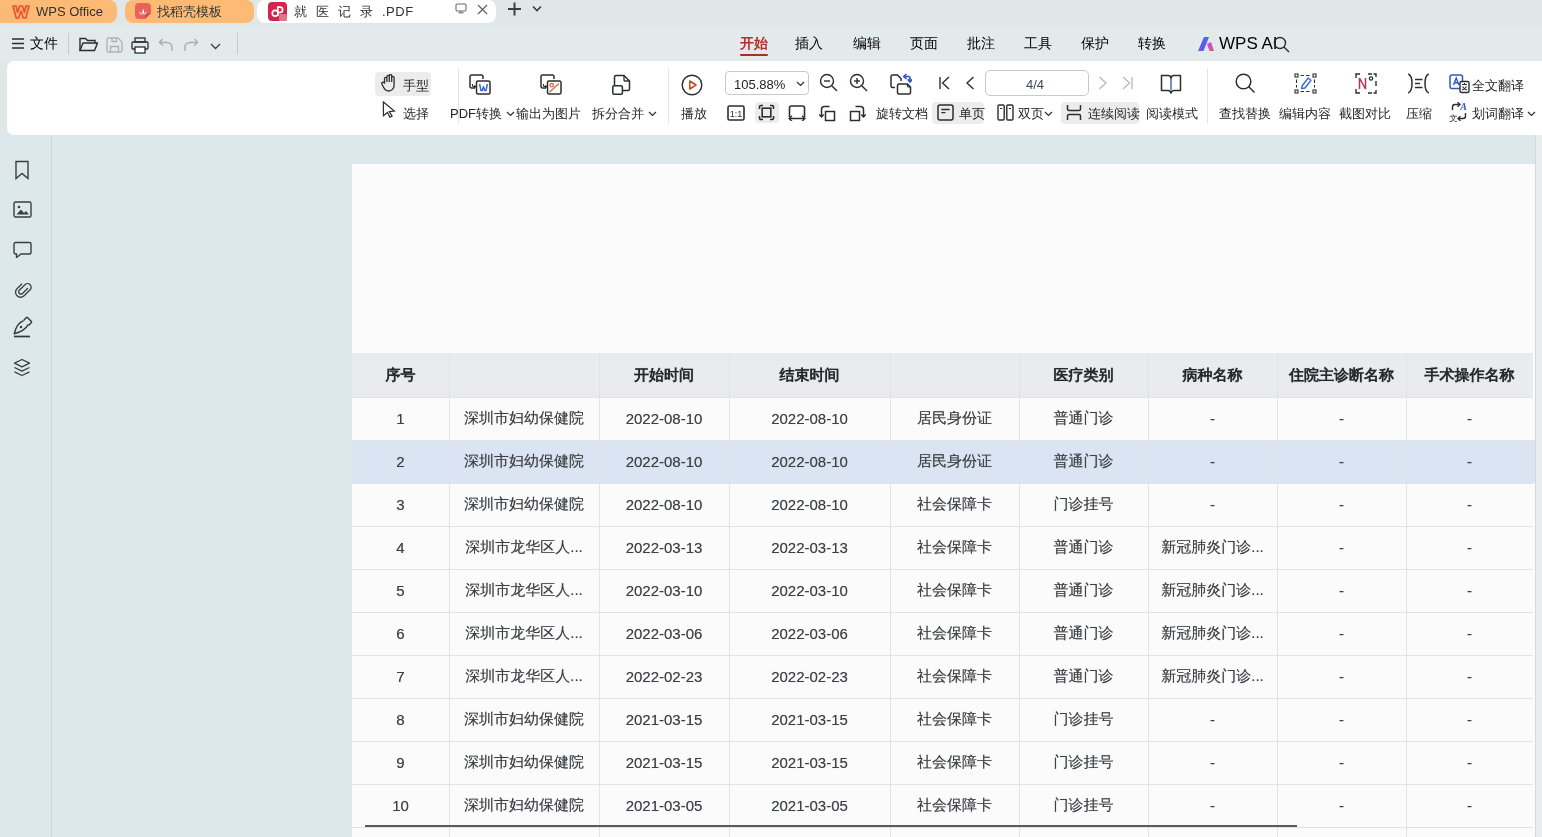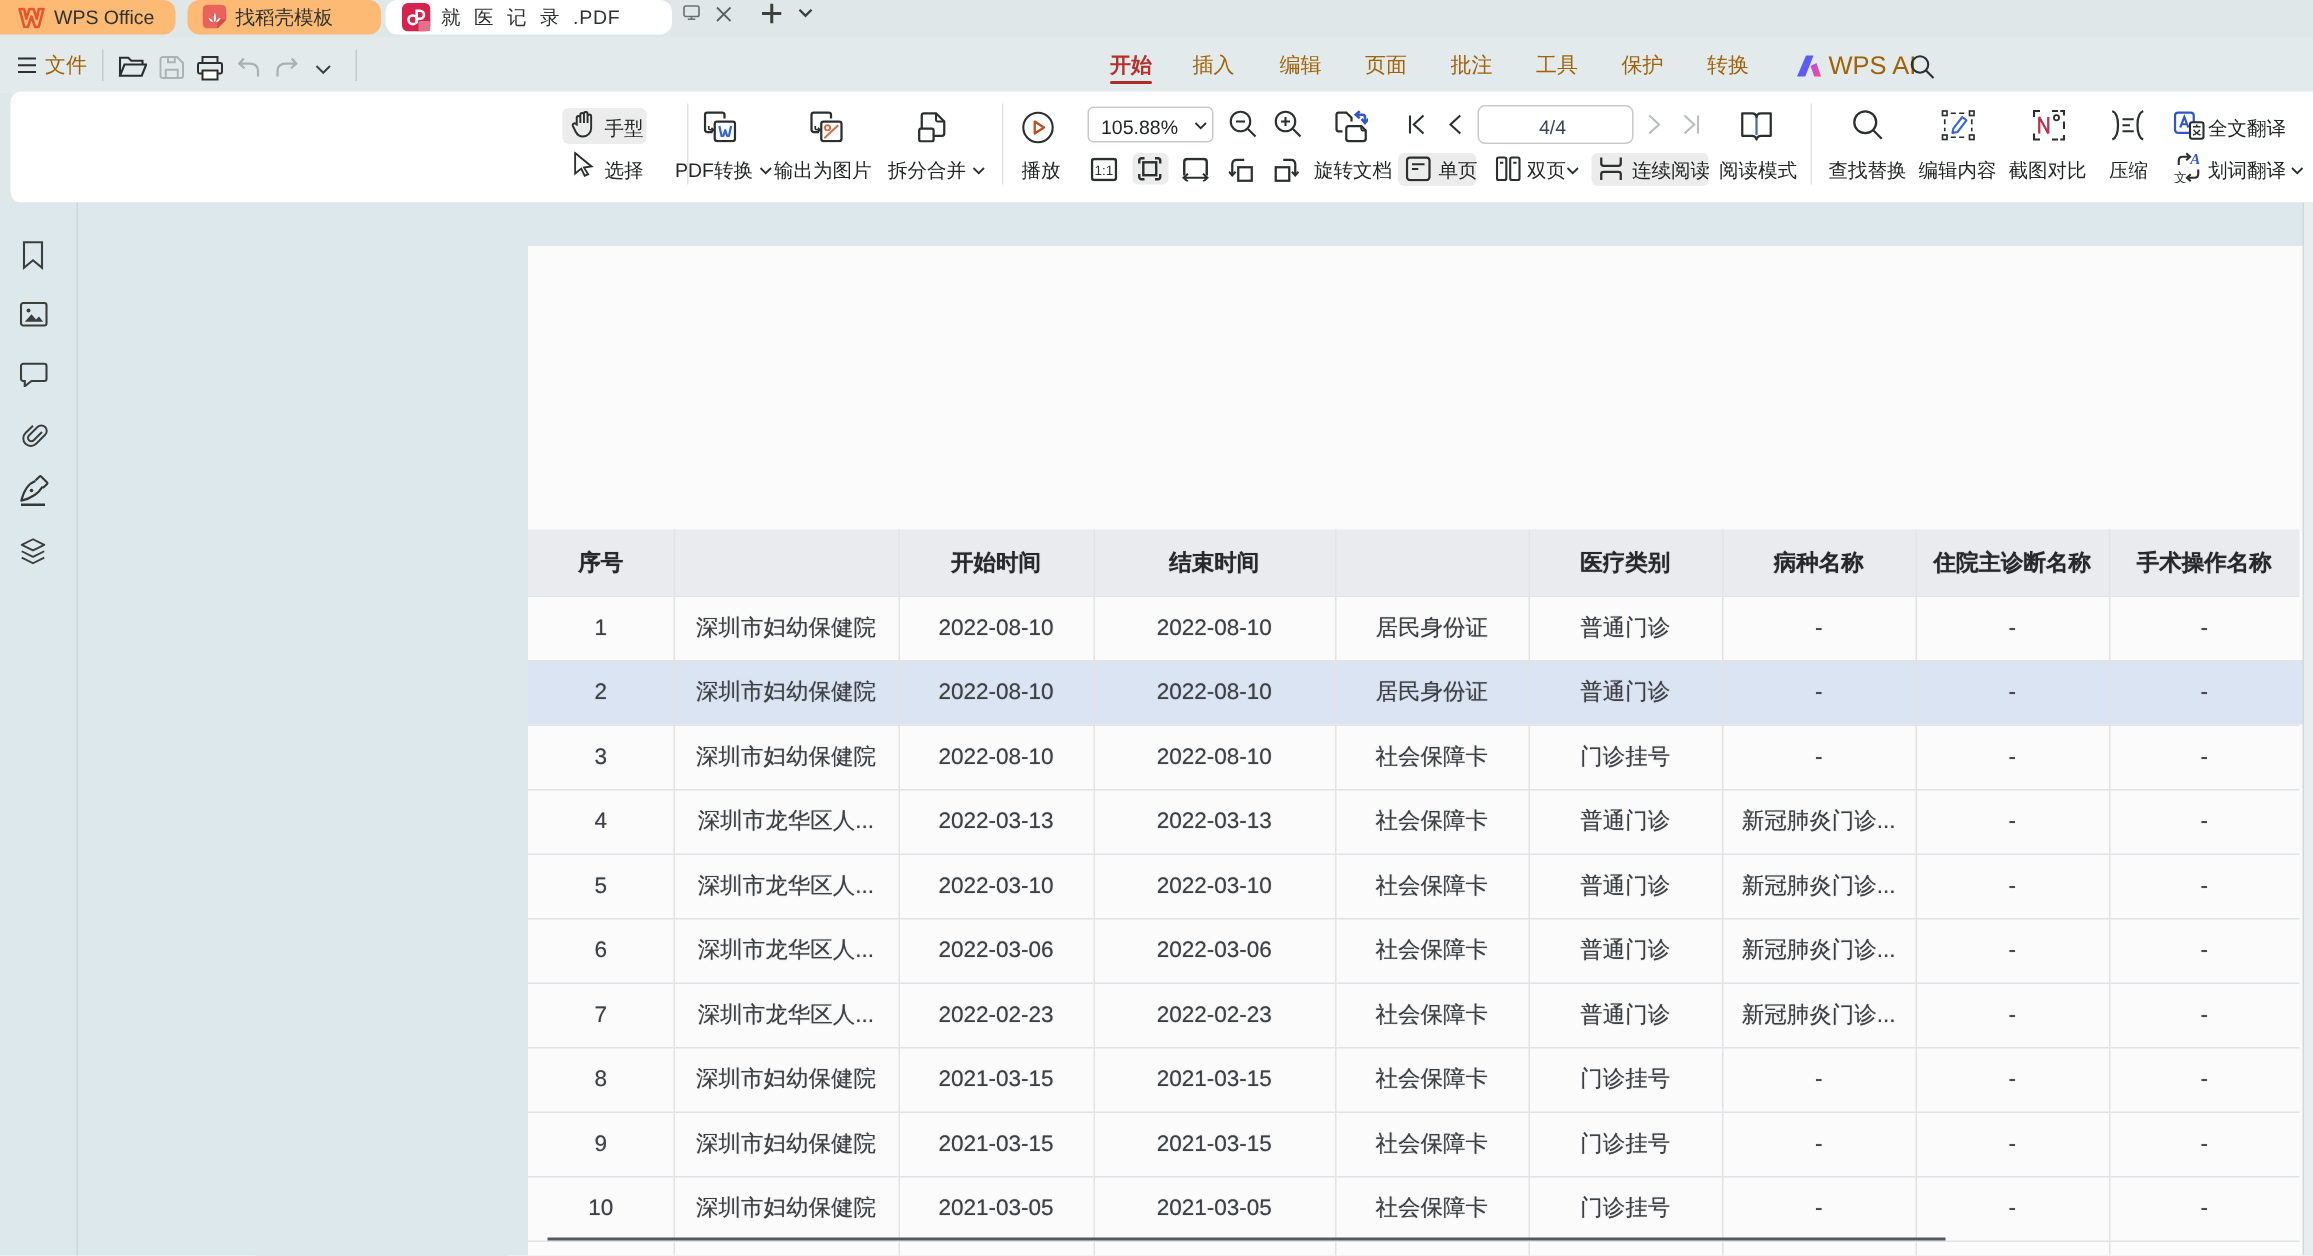--- a/index.html
+++ b/index.html
@@ -7,21 +7,21 @@
 body { background:#dfe7e8; position:relative; }
 
 
 #tabbar { position:absolute; left:0; top:0; width:1542px; height:25px; background:#dfe7e8; }
 .tab { position:absolute; top:0; height:23px; border-radius:8px; display:flex; align-items:center; font-size:13px; color:#2f3231; }
 .tab.grey { background:#fdba74; }
 .tab.active { background:#ffffff; }
 
 
 #menubar { position:absolute; left:0; top:25px; width:1542px; height:37px; background:#e2eaeb; }
-.menuitem { position:absolute; top:0; height:37px; line-height:37px; font-size:14px; color:#a16207; }
+.menuitem { position:absolute; top:0; height:37px; line-height:37px; font-size:14px; color:#000000; }
 .menuitem.active { color:#b5322c; font-weight:bold; }
 .menuitem.active:after { content:""; position:absolute; left:0; right:0; bottom:6px; height:2.5px; background:#ae2b28; border-radius:1px;}
 
 
 #panel { position:absolute; left:7px; top:61px; width:1535px; height:74px; background:#ffffff; border-radius:7px 0 0 7px; }
 .tbtxt { position:absolute; font-size:13px; color:#232625; white-space:nowrap; }
 .hl { background:#ececec; border-radius:4px; }
 .vdiv { position:absolute; width:1px; background:#e3e3e3; }
 
 
@@ -54,21 +54,21 @@
       <svg width="16" height="16" viewBox="0 0 16 16" style="margin-top:2px;">
           <path d="M0 4 Q0 0 4 0 H12 Q16 0 16 4 V10 L10 16 H4 Q0 16 0 12 Z" fill="#e9625c"></path>
           <path d="M16 10 H11 Q10 10 10 11 V16 Z" fill="#d24b48"></path>
           <path d="M7.8 11.5 Q6.8 8.5 8.2 5.5 Q9.8 8.5 8.3 11.5 Z" fill="#fff"></path>
           <path d="M6.7 11.8 Q4.5 11 4 8.8 Q6.3 9.3 7 11.3 Z" fill="#fff"></path>
           <path d="M9.4 11.8 Q11.6 11 12.1 8.8 Q9.8 9.3 9.1 11.3 Z" fill="#fff"></path>
         </svg>
     </span>
     <span style="margin-left:6px; font-size:13px;">找稻壳模板</span>
   </div>
-  <div class="tab active" style="left:257px; width:191px;">
+  <div class="tab active" style="left:257px; width:239px;">
     <span style="margin-left:11px;">
       <svg width="19" height="19" viewBox="0 0 19 19" style="margin-top:2px;">
           <rect x="0" y="0" width="19" height="19" rx="4" fill="#d5234e"></rect>
           <rect x="11" y="12" width="8" height="7" rx="1.5" fill="#e2728c"></rect>
           <circle cx="7.2" cy="11.2" r="2.9" fill="none" stroke="#fff" stroke-width="1.7"></circle>
           <path d="M9.8 13.5 V5.2 H12 A2.6 2.6 0 0 1 12 10.5 H9.8" fill="none" stroke="#fff" stroke-width="1.7"></path>
         </svg>
     </span>
     <span style="margin-left:7px; font-size:13px;"><span style="letter-spacing:9px;">就医记录</span><span style="letter-spacing:0.5px;">.PDF</span></span>
     <svg width="12" height="11" viewBox="0 0 12 11" style="position:absolute; left:198px; top:3px;">

